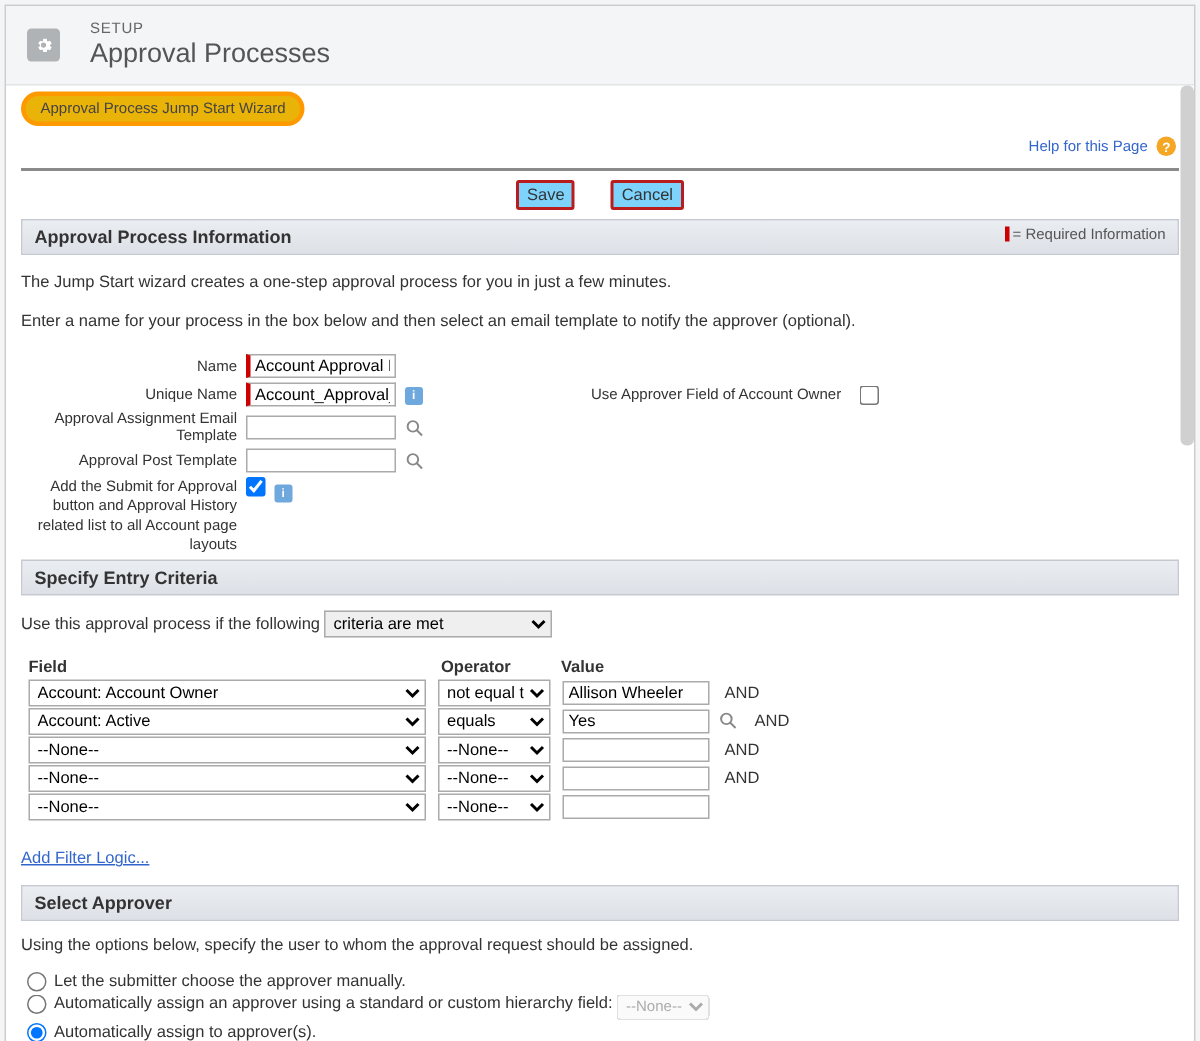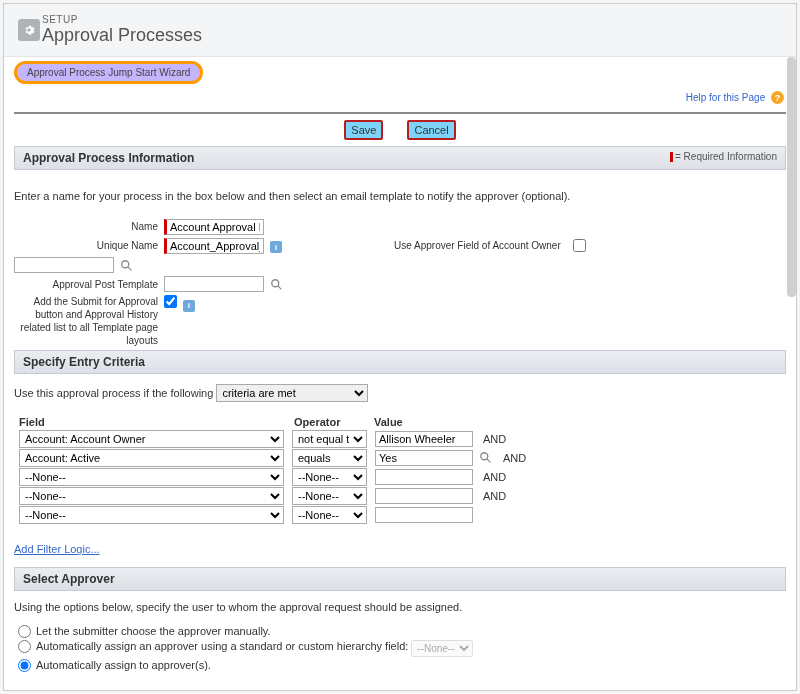--- a/index.html
+++ b/index.html
@@ -1,24 +1,24 @@
 <!DOCTYPE html>
 <html><head>
   <meta charset="utf-8">
   <style>
     * { box-sizing: border-box; margin: 0; padding: 0; }
     body { font-family: Arial, Helvetica, sans-serif; font-size: 11px; color: #333; background: #f4f5f6; }
     .page-border { border: 1px solid #ccc; margin: 3px; background: #fff; min-height: 688px; position: relative; }
-    .setup-header { background: #f4f5f6; padding: 10px 14px; display: flex; align-items: center; gap: 2px; border-bottom: 1px solid #e5e5e5;}
+    .setup-header { background: #f4f5f6; padding: 10px 14px; display: flex; align-items: center; gap: 20px; border-bottom: 1px solid #e5e5e5;}
     .gear-badge { width: 22px; height: 22px; background: #b0b3b6; color: #fff; display: flex; align-items:center; justify-content:center; border-radius:3px;}
     .gear-badge svg { width: 14px; height: 14px; fill:#fff;}
     .setup-title-small { font-size: 10px; color: #666; letter-spacing: 0.5px;}
     .setup-title { font-size: 18px; color: #555; font-weight: 300;}
     .content { padding: 4px 10px 10px 10px; position:relative;}
-    .wizard-pill { position: relative; display:inline-block; border: 3px solid #ff9900; border-radius: 16px; padding: 3px 10px; background:#c4b5fd; font-size:10px; color:#444;}
+    .wizard-pill { position: relative; display:inline-block; border: 3px solid #ff9900; border-radius: 16px; padding: 3px 10px; background:#eab308; font-size:10px; color:#444;}
     .help-link { position:absolute; right:12px; top:34px; font-size:10px; color:#3366cc;}
     .help-icon { display:inline-flex; width:13px; height:13px; background:#f5a623; border-radius:50%; color:#fff; align-items:center; justify-content:center; font-weight:bold; margin-left:3px; font-size:9px;}
     .hr-top { border-top:2.5px solid #8a8a8a; margin: 28px 0 6px 0;}
     .button-bar { text-align:center; margin:6px 0;}
     .btn { background:#7dd3fc; border:2px solid #b91c1c; padding:2px 5px; font-size:11px; color:#333; cursor:pointer; border-radius:2px;}
     .btn + .btn { margin-left:21px;}
     .section-header { background: linear-gradient(#eaedf1, #dde1e7); border:1px solid #c5cad2; padding:4px 8px; font-weight:bold; color:#333; font-size:12px; position:relative;}
     .required-info { position:absolute; right:8px; top:4px; font-size:10px; font-weight:normal; color:#555;}
     .required-bar { display:inline-block; width:3px; height:10px; background:#c00; vertical-align:middle; margin-right:2px;}
     .description { padding:10px 0; font-size:11px; color:#333; line-height:1.6;}
@@ -89,20 +89,21 @@
 
     
     <div class="section-header">
       <span>Approval Process Information</span>
       <span class="required-info">
         <span class="required-bar"></span><span>= Required Information</span>
       </span>
     </div>
 
     <div class="description">
+      <div>The Jump Start wizard creates a one-step approval process for you in just a few minutes.</div>
       <div style="margin-top:8px">Enter a name for your process in the box below and then select an email template to notify the approver (optional).</div>
     </div>
 
     <div style="position:relative;">
       <div class="form-row">
         <div class="form-label">Name</div>
         <div class="form-input">
           <input type="text" class="req-input" value="Account Approval Process" style="">
         </div>
       </div>
@@ -111,20 +112,21 @@
         <div class="form-input">
           <input type="text" class="req-input" value="Account_Approval_Proces" style="">
           <span class="info-icon-small">i</span>
         </div>
         <div class="right-field">
           <span>Use Approver Field of Account Owner</span>
           <input type="checkbox" style="margin-left: 12px;">
         </div>
       </div>
       <div class="form-row">
+        <div class="form-label">Approval Assignment Email Template</div>
         <div class="form-input">
           <input type="text" style="">
           <span class="lookup-icon">
             <svg viewBox="0 0 16 16">
                 <circle cx="6" cy="6" r="4" fill="none" stroke="#888" stroke-width="1.5"></circle>
                 <line x1="9" y1="9" x2="13" y2="13" stroke="#888" stroke-width="1.5"></line>
               </svg>
           </span>
         </div>
       </div>
@@ -134,21 +136,21 @@
           <input type="text" style="">
           <span class="lookup-icon">
             <svg viewBox="0 0 16 16">
                 <circle cx="6" cy="6" r="4" fill="none" stroke="#888" stroke-width="1.5"></circle>
                 <line x1="9" y1="9" x2="13" y2="13" stroke="#888" stroke-width="1.5"></line>
               </svg>
           </span>
         </div>
       </div>
       <div class="checkbox-row">
-        <div class="checkbox-label">Add the Submit for Approval button and Approval History related list to all Template page layouts</div>
+        <div class="checkbox-label">Add the Submit for Approval button and Approval History related list to all Account page layouts</div>
         <div>
           <input type="checkbox" checked="" style="">
           <span class="info-icon-small">i</span>
         </div>
       </div>
     </div>
 
     
     <div class="section-header" style="">
       <span>Specify Entry Criteria</span>

